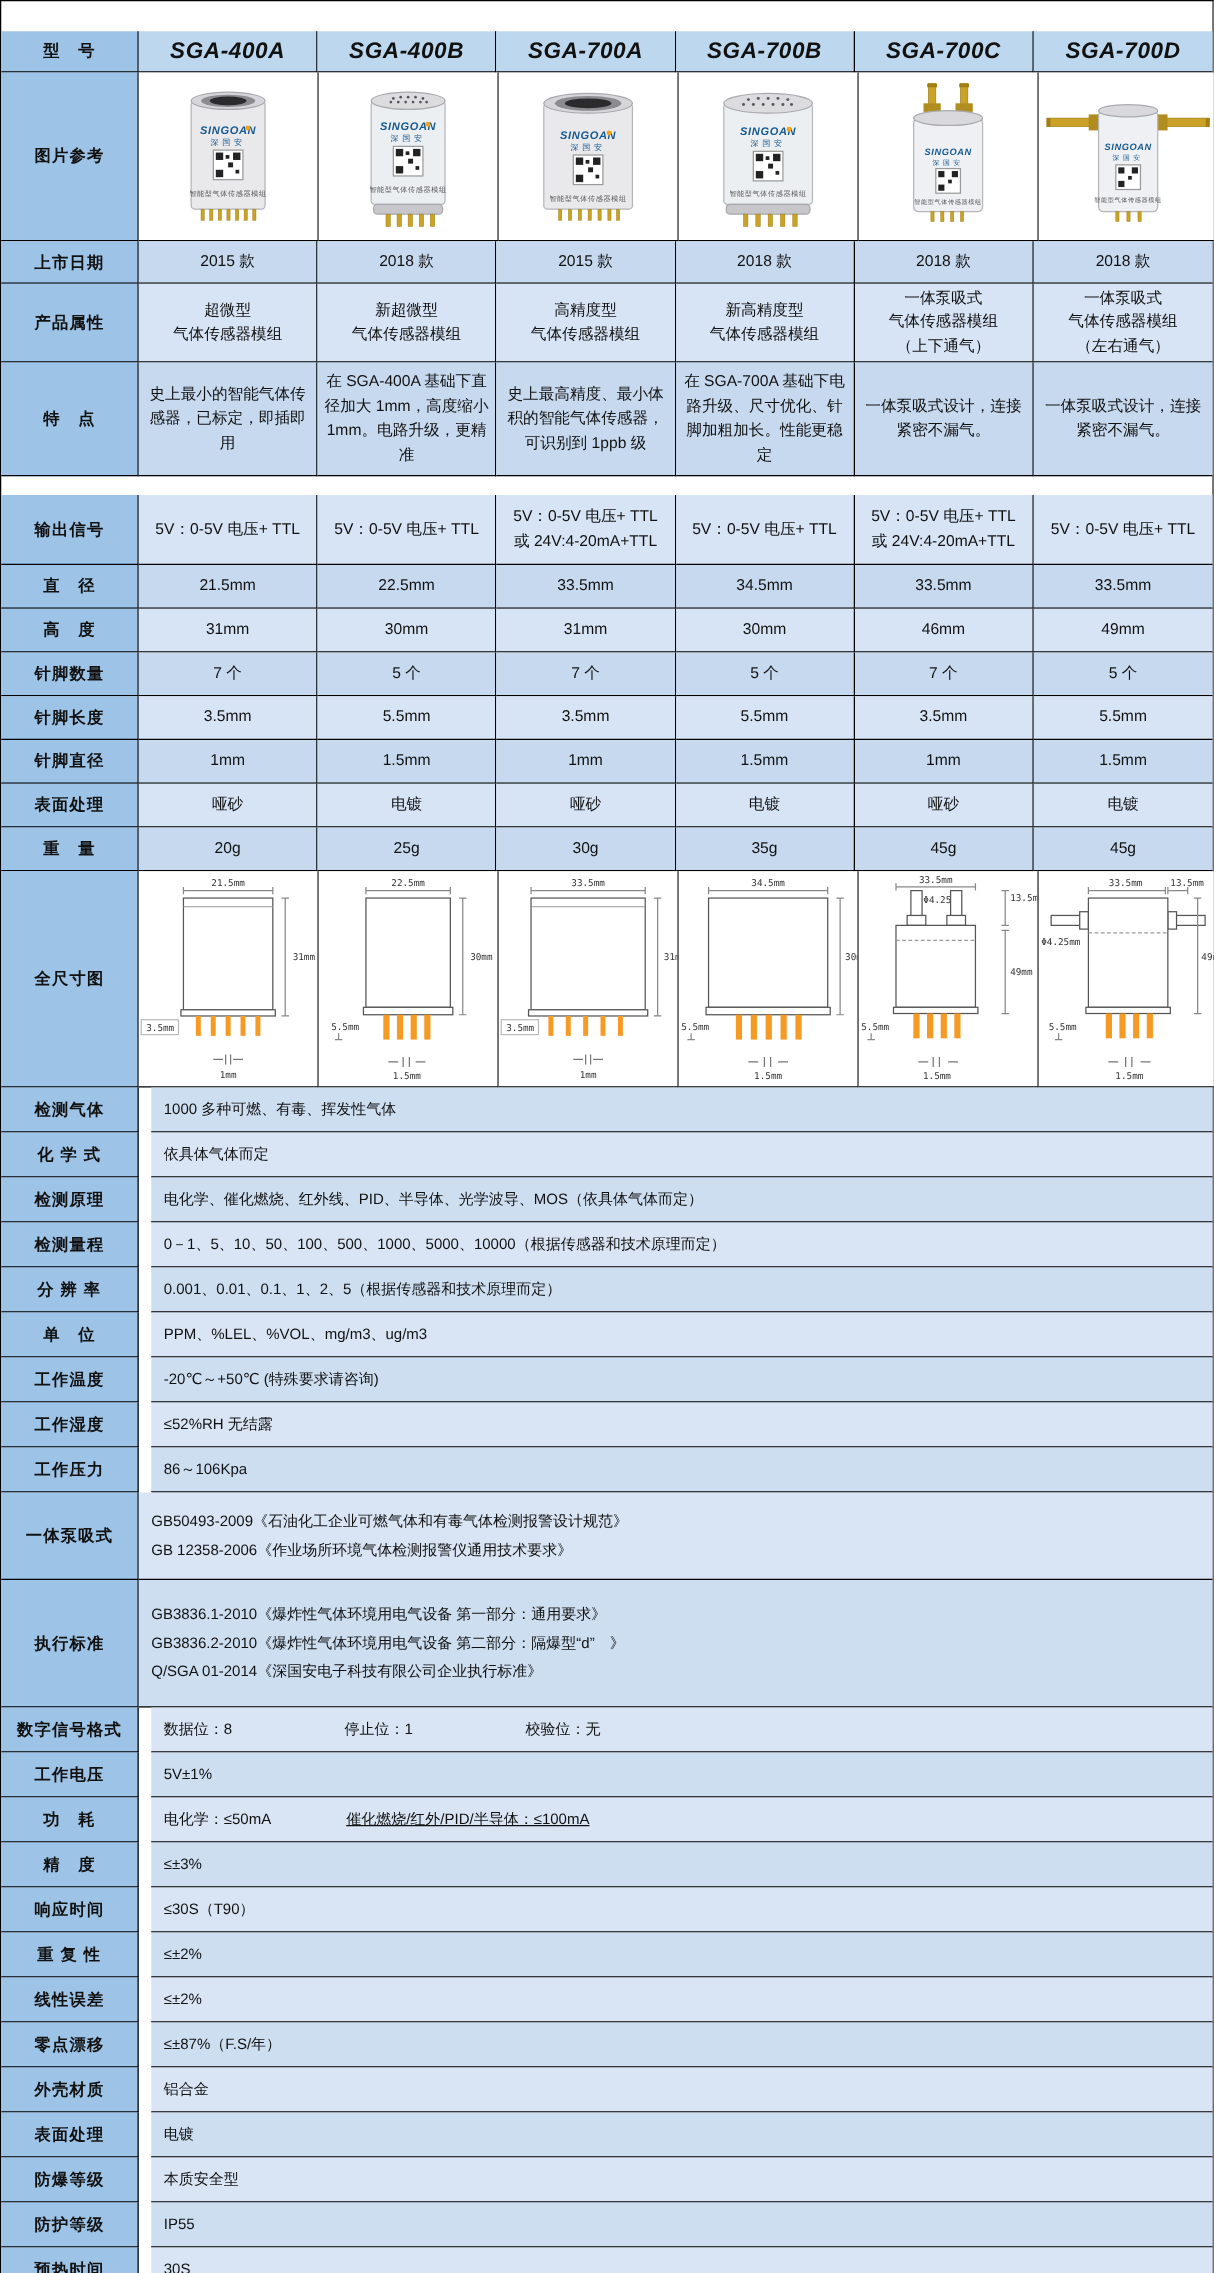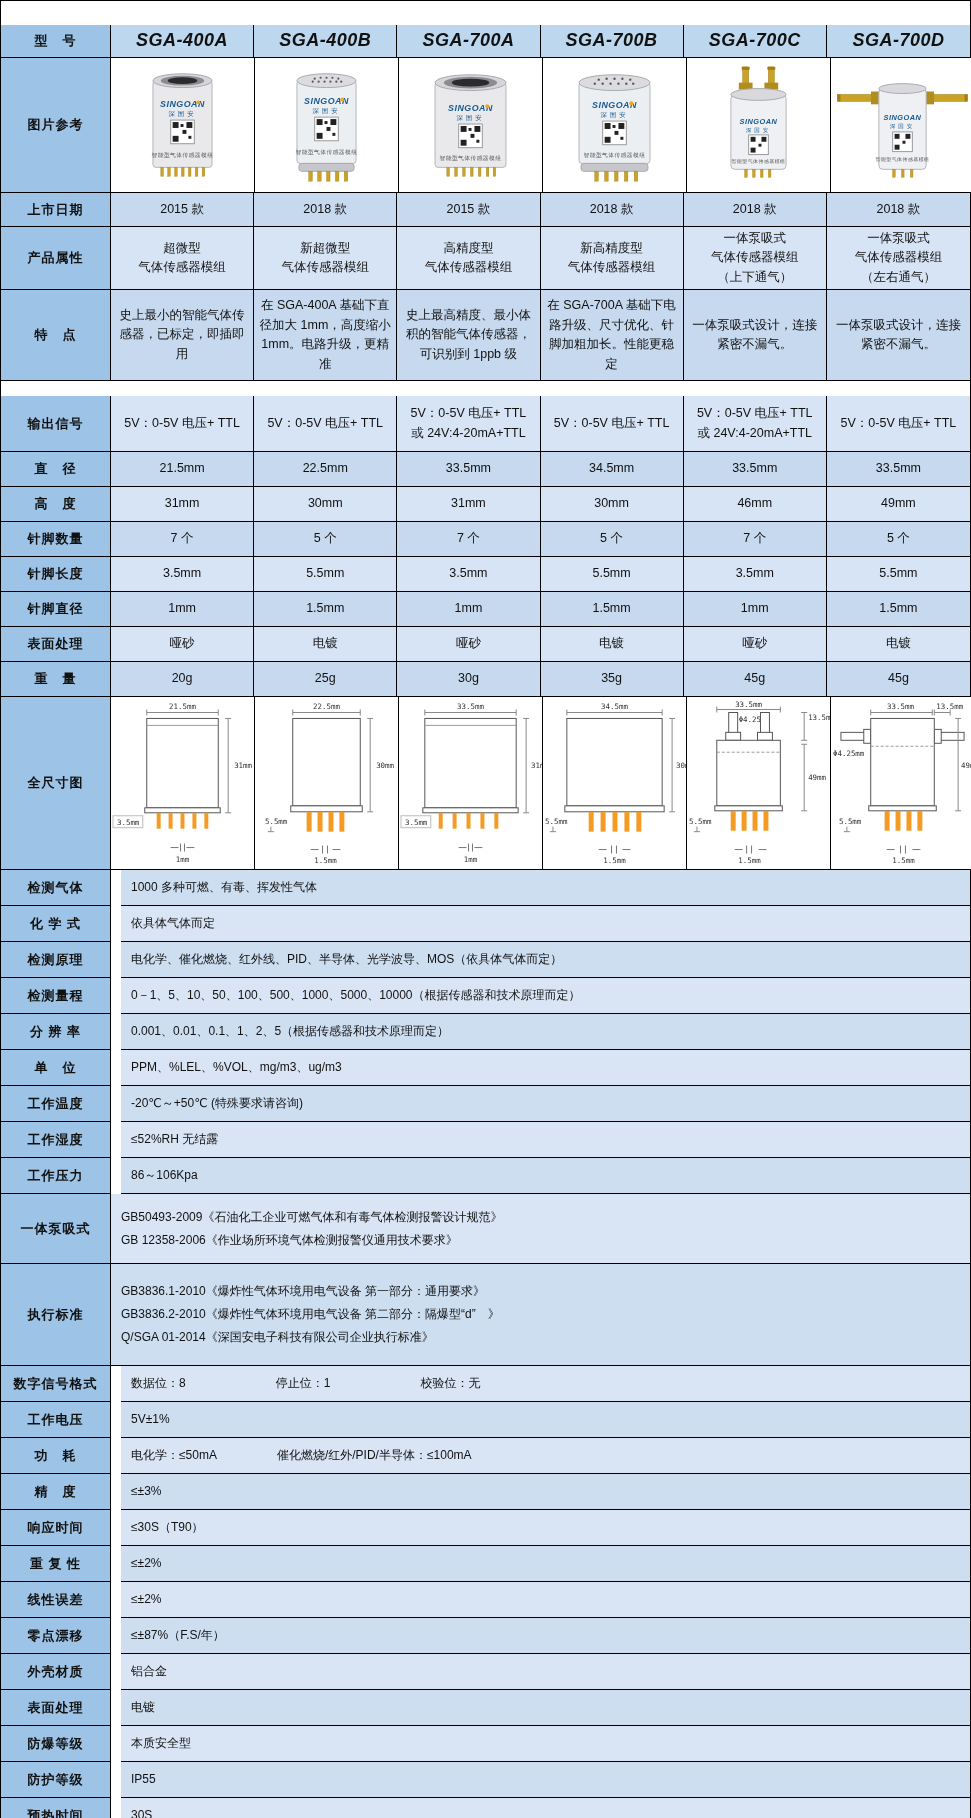--- a/index.html
+++ b/index.html
@@ -22,21 +22,21 @@
   .row-image{min-height:135px;}
   .row-launch{min-height:34px;}
   .row-attr{min-height:63px;}
   .row-feature{min-height:91px;}
   .row-signal{min-height:56px;margin-top:15px;}
   .row-s{min-height:35px;}
   .row-drawing{min-height:173px;}
   .spec{min-height:36px;gap:10px;}
   .spec-2l{min-height:70px;}
   .spec-3l{min-height:102px;}
-  .gap60{margin-left:60px;}
+  .gap60{margin-left:60px;text-decoration:underline;}
   .gap90{margin-left:90px;}
   svg text{font-family:"DejaVu Sans Mono","Liberation Mono",monospace;}
   .dt{font-size:7.5px;fill:#333;}
   .brand{font-size:9px;font-weight:bold;font-style:italic;fill:#16598f;letter-spacing:.5px;font-family:"Liberation Sans",sans-serif;}
   .brandcn{font-size:6.5px;fill:#16598f;letter-spacing:3px;font-family:"Liberation Sans",sans-serif;}
   .cap{font-size:5.8px;fill:#555;letter-spacing:.5px;font-family:"Liberation Sans",sans-serif;}
 </style>
 </head>
 <body>
 

